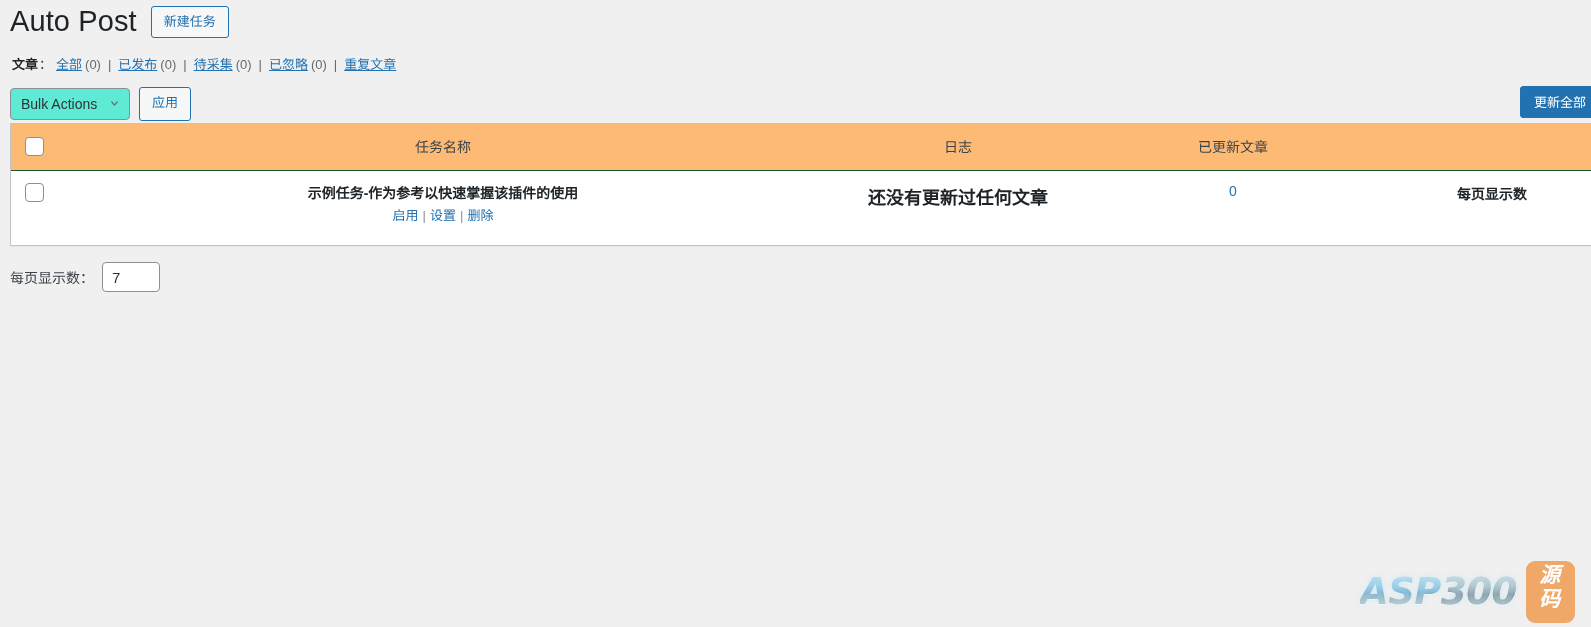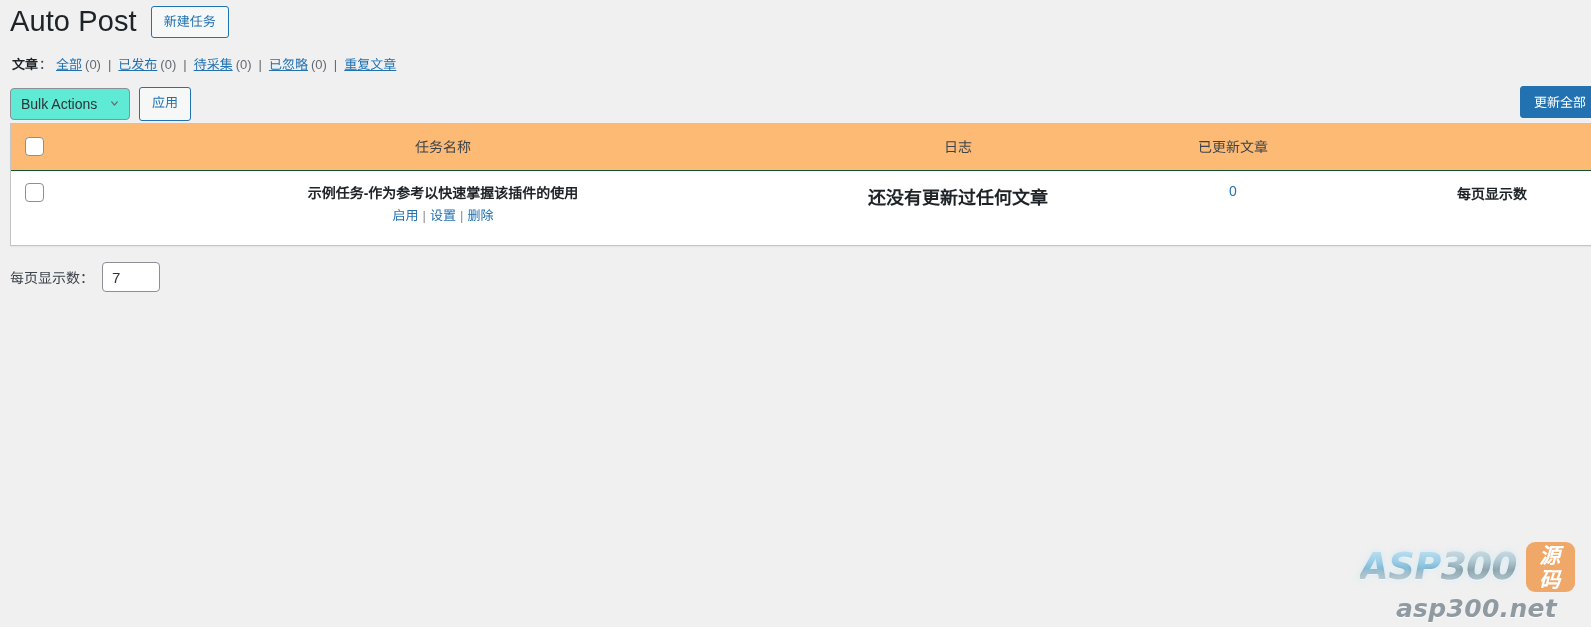--- a/index.html
+++ b/index.html
@@ -281,21 +281,21 @@
     color: transparent;
     -webkit-text-fill-color: transparent;
   }
   .wm-badge {
     background: #f0a868;
     color: #fff;
     font-size: 21px;
     font-weight: 700;
     font-style: italic;
     border-radius: 9px;
-    padding: 2px 9px 0;
+    padding: 2px 9px 12px;
     line-height: 1.15;
     letter-spacing: 1px;
     font-family: "DejaVu Sans", sans-serif;
   }
   .wm-url {
     font-family: "DejaVu Sans", sans-serif;
     font-style: italic;
     font-weight: 700;
     font-size: 25px;
     color: #8f9aa1;
@@ -389,14 +389,13 @@
 <div class="per-page">
   <span class="pp-label">每页显示数：</span>
   <input type="text" value="7" style="">
 </div>
 
 <div class="watermark">
   <div class="wm-top">
     <span class="wm-asp"><span>ASP</span><span class="gray">300</span></span>
     <span class="wm-badge">源码</span>
   </div>
-  <div class="wm-url">asp300.net</div>
 </div>
 
 </body></html>

